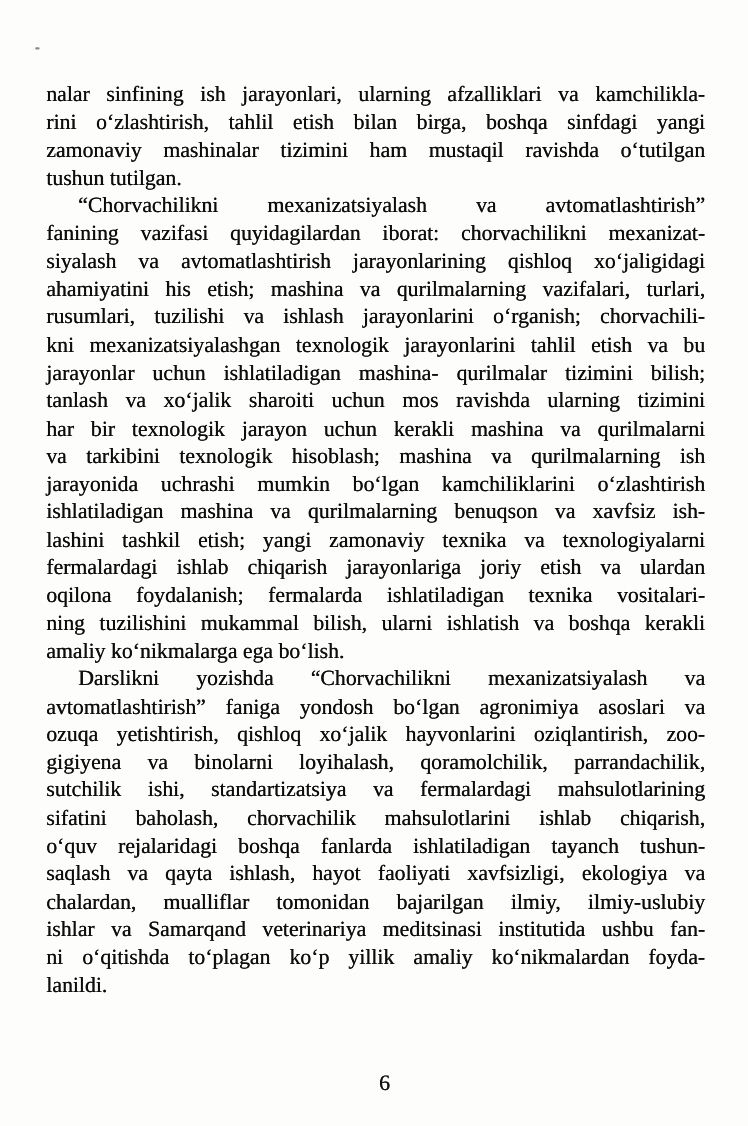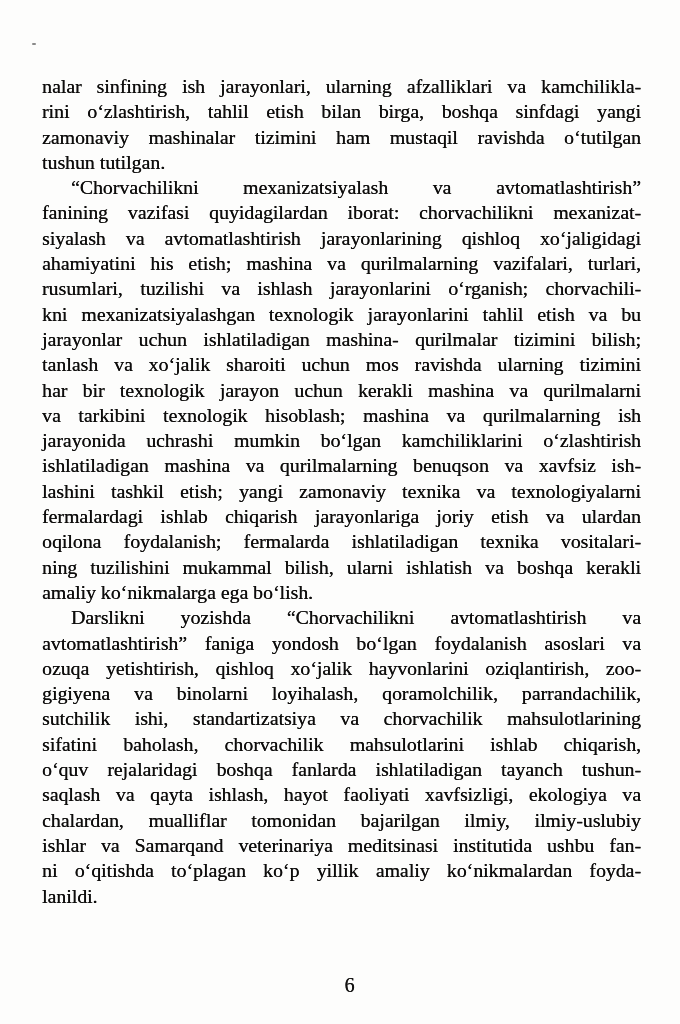--- a/index.html
+++ b/index.html
@@ -90,25 +90,25 @@
         <div class="line">va tarkibini texnologik hisoblash; mashina va qurilmalarning ish</div>
         <div class="line">jarayonida uchrashi mumkin bo‘lgan kamchiliklarini o‘zlashtirish</div>
         <div class="line">ishlatiladigan mashina va qurilmalarning benuqson va xavfsiz ish-</div>
         <div class="line">lashini tashkil etish; yangi zamonaviy texnika va texnologiyalarni</div>
         <div class="line">fermalardagi ishlab chiqarish jarayonlariga joriy etish va ulardan</div>
         <div class="line">oqilona foydalanish; fermalarda ishlatiladigan texnika vositalari-</div>
         <div class="line">ning tuzilishini mukammal bilish, ularni ishlatish va boshqa kerakli</div>
         <div class="line para-end">amaliy ko‘nikmalarga ega bo‘lish.</div>
       </div>
       <div>
-        <div class="line indent">Darslikni yozishda “Chorvachilikni avtomatlashtirish va</div>
-        <div class="line">avtomatlashtirish” faniga yondosh bo‘lgan foydalanish asoslari va</div>
+        <div class="line indent">Darslikni yozishda “Chorvachilikni mexanizatsiyalash va</div>
+        <div class="line">avtomatlashtirish” faniga yondosh bo‘lgan agronimiya asoslari va</div>
         <div class="line">ozuqa yetishtirish, qishloq xo‘jalik hayvonlarini oziqlantirish, zoo-</div>
         <div class="line">gigiyena va binolarni loyihalash, qoramolchilik, parrandachilik,</div>
-        <div class="line">sutchilik ishi, standartizatsiya va chorvachilik mahsulotlarining</div>
+        <div class="line">sutchilik ishi, standartizatsiya va fermalardagi mahsulotlarining</div>
         <div class="line">sifatini baholash, chorvachilik mahsulotlarini ishlab chiqarish,</div>
         <div class="line">o‘quv rejalaridagi boshqa fanlarda ishlatiladigan tayanch tushun-</div>
         <div class="line">saqlash va qayta ishlash, hayot faoliyati xavfsizligi, ekologiya va</div>
         <div class="line">chalardan, mualliflar tomonidan bajarilgan ilmiy, ilmiy-uslubiy</div>
         <div class="line">ishlar va Samarqand veterinariya meditsinasi institutida ushbu fan-</div>
         <div class="line">ni o‘qitishda to‘plagan ko‘p yillik amaliy ko‘nikmalardan foyda-</div>
         <div class="line para-end">lanildi.</div>
       </div>
     </div>
   <div class="page-number">6</div>

